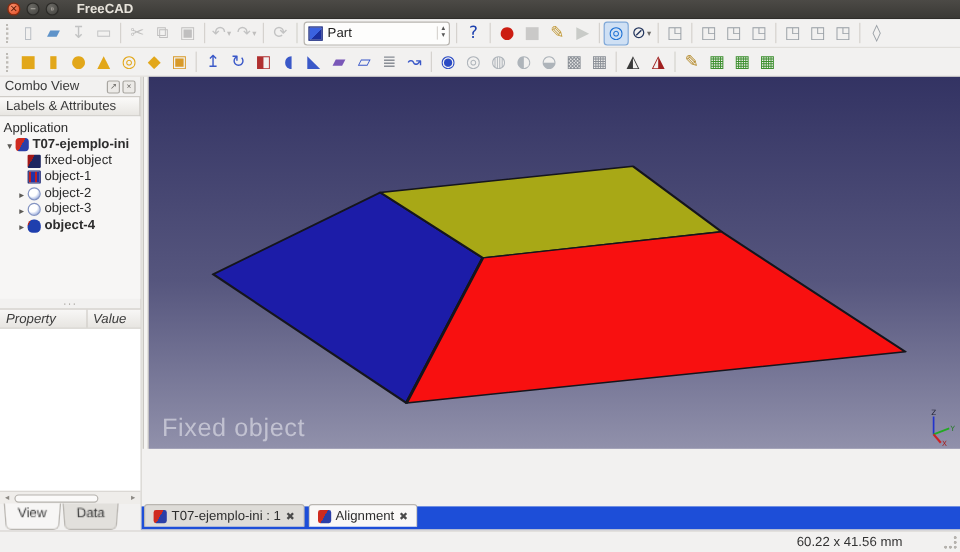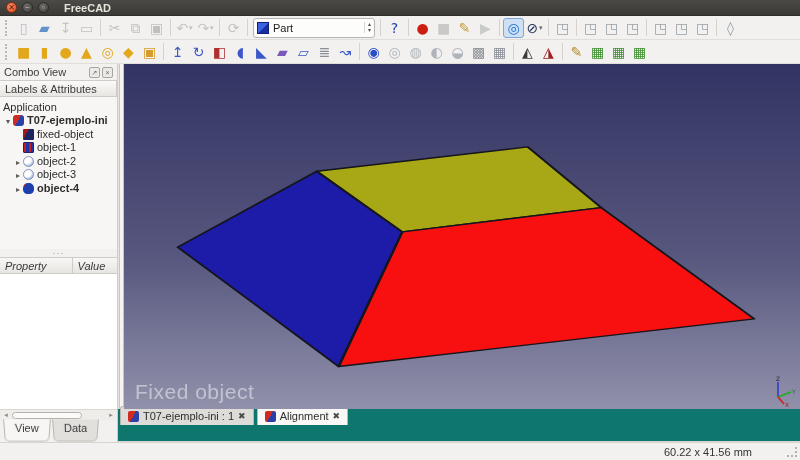--- a/index.html
+++ b/index.html
@@ -72,21 +72,21 @@
   .viewport { position:relative; background:linear-gradient(180deg,#333363 0%,#56567e 55%,#9191ab 100%); overflow:hidden; }
   .viewport.left { flex:0 0 334px; }
   .viewport.right { flex:1 1 auto; }
   .view-split { flex:0 0 5px; background:#f5f4f2; border-left:1px solid #c9c6c2; border-right:1px solid #c9c6c2; cursor:col-resize; }
   .vp-caption { position:absolute; left:11px; bottom:5px; font-size:21px; font-weight:300; color:rgba(228,228,236,.62); letter-spacing:.5px; }
   .axis { position:absolute; right:3px; bottom:2px; width:30px; height:32px; }
   .axis text { font-size:6px; font-family:"DejaVu Sans",sans-serif; }
   .scene-svg { position:absolute; inset:0; width:100%; height:100%; }
 
   
-  .mdi-bar { height:20px; flex:0 0 20px; background:#0f766e; border-bottom:1px solid #d8d5d1; display:flex; align-items:flex-end; padding:16px 2px; }
+  .mdi-bar { height:20px; flex:0 0 20px; background:#1d4ed8; border-bottom:1px solid #d8d5d1; display:flex; align-items:flex-end; padding:2px 2px;margin-top:48px; }
   .mdi-tab { height:19px; display:flex; align-items:center; gap:4px; padding:0 7px; border:1px solid #b9b6b1; border-bottom:none; border-radius:3px 3px 0 0; background:#dedcd8; margin-right:3px; color:#2e2e2e; }
   .mdi-tab.active { background:#f9f8f7; }
   .mdi-ico { width:11px; height:11px; border-radius:2px; background:linear-gradient(120deg,#cf2b20 48%,#2b3fa8 48%); }
   .mdi-close { font-size:9px; color:#4a4a4a; font-weight:bold; }
 
   
   .statusbar { height:18px; flex:0 0 18px; background:#f2f1f0; border-top:1px solid #d8d5d1; display:flex; align-items:center; justify-content:flex-end; padding-right:48px; position:relative; color:#333; }
   .grip { position:absolute; right:2px; bottom:2px; width:12px; height:12px; background:
     radial-gradient(circle at 10px 10px,#b5b2ad 1px,transparent 1.5px),
     radial-gradient(circle at 6px 10px,#b5b2ad 1px,transparent 1.5px),

